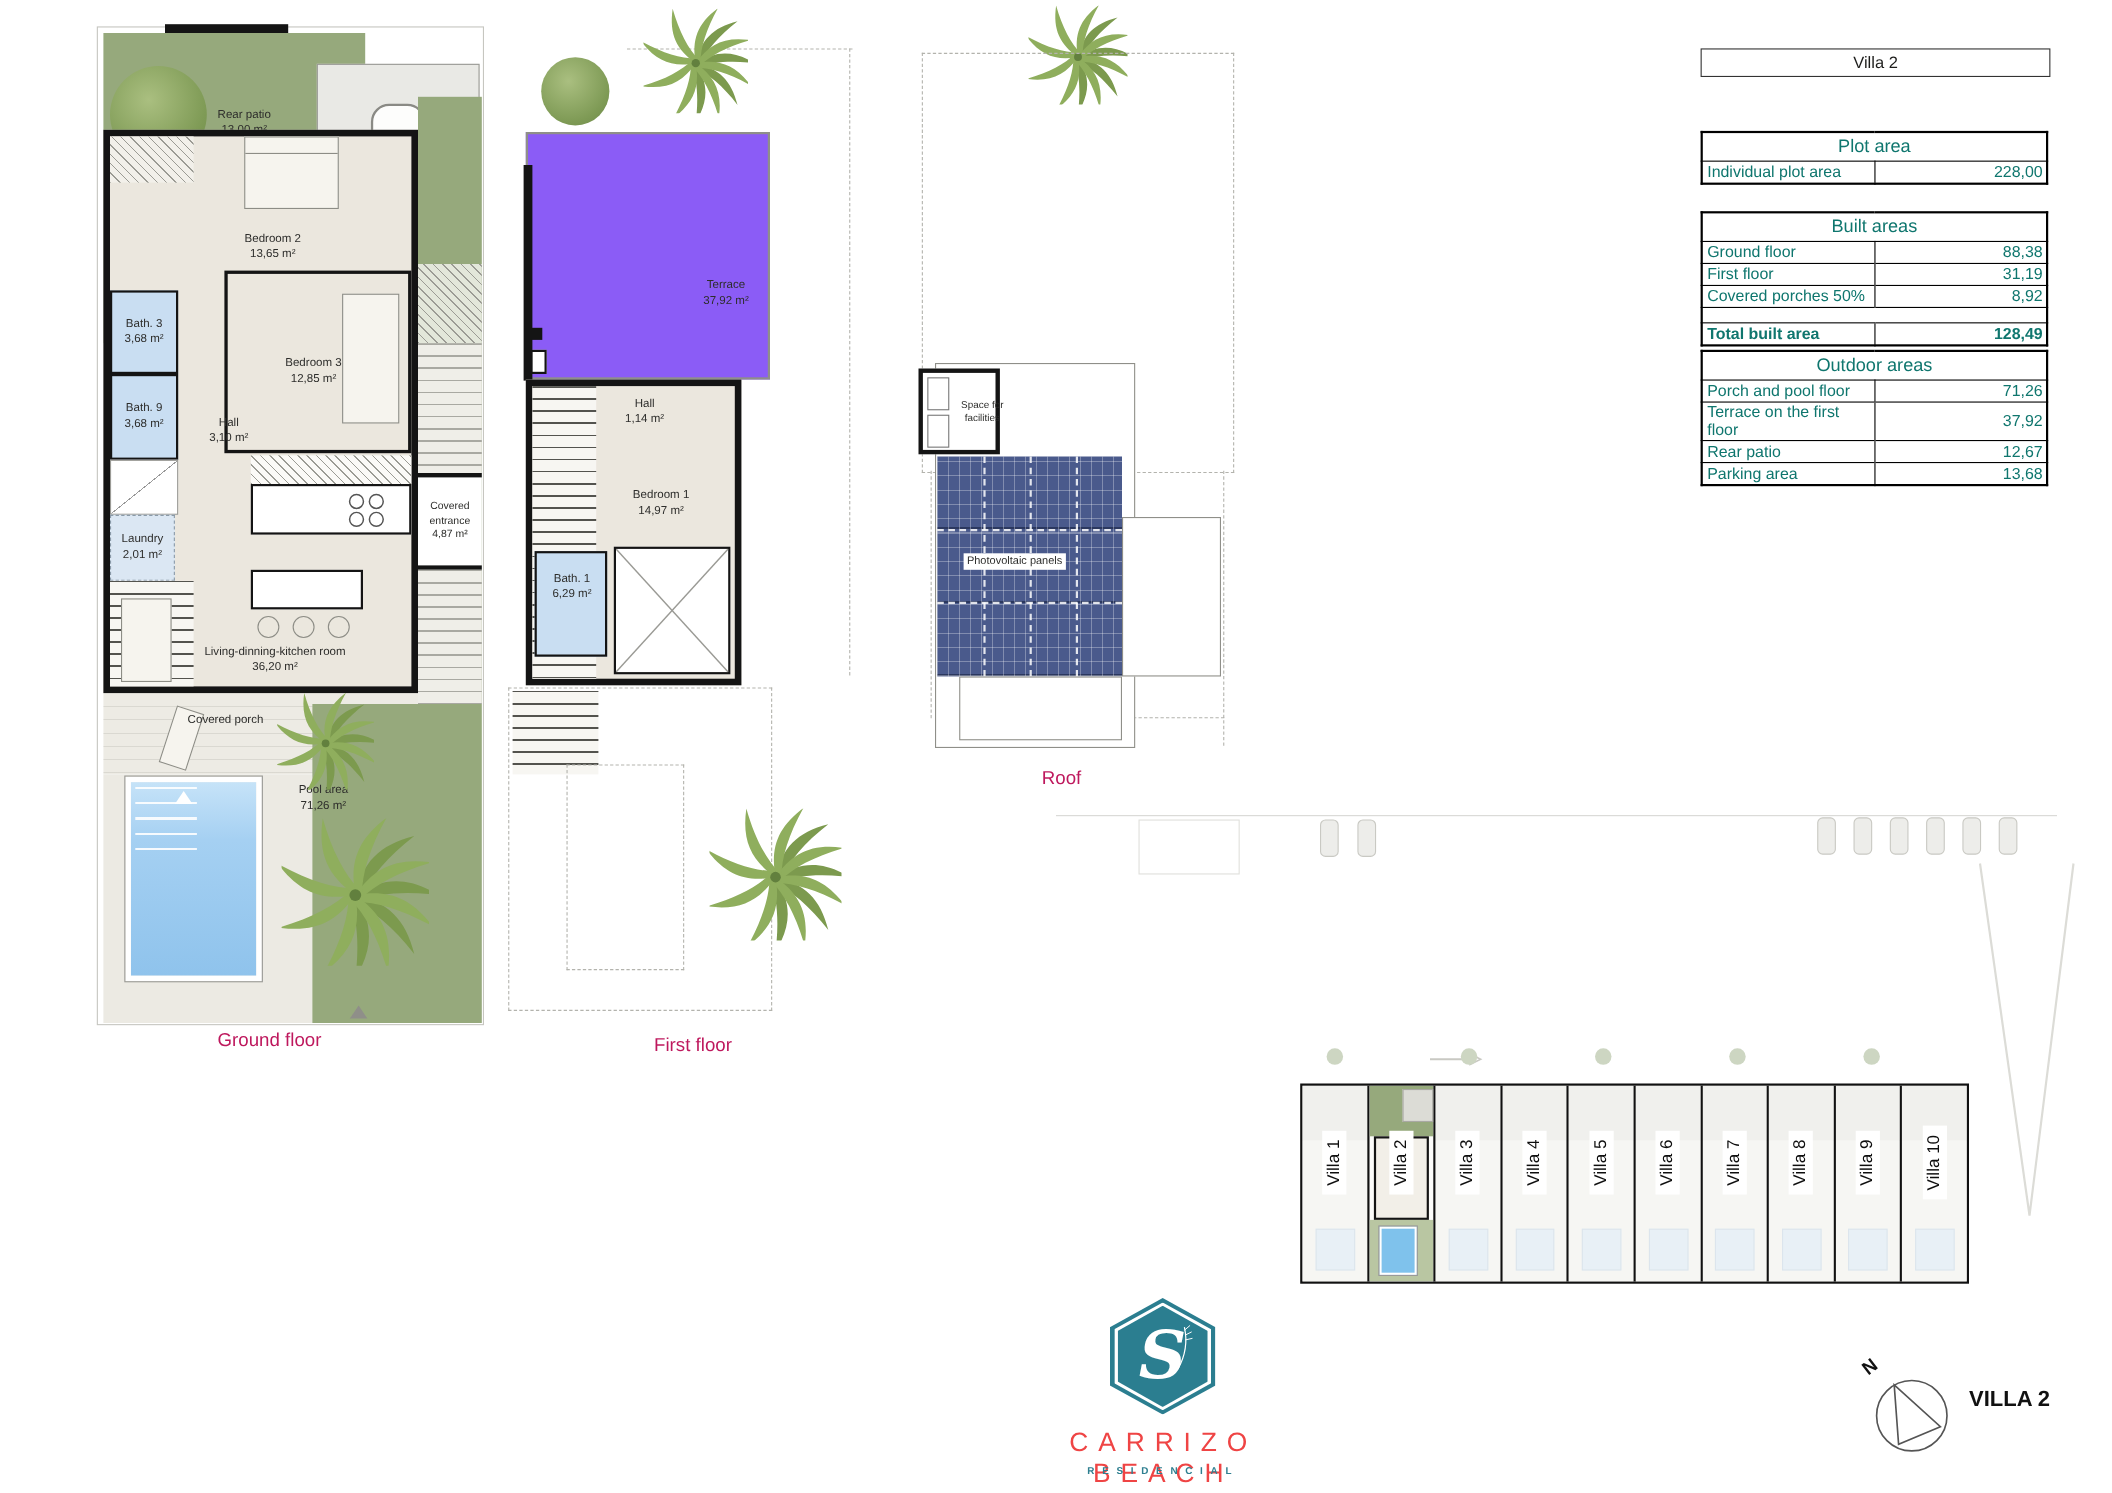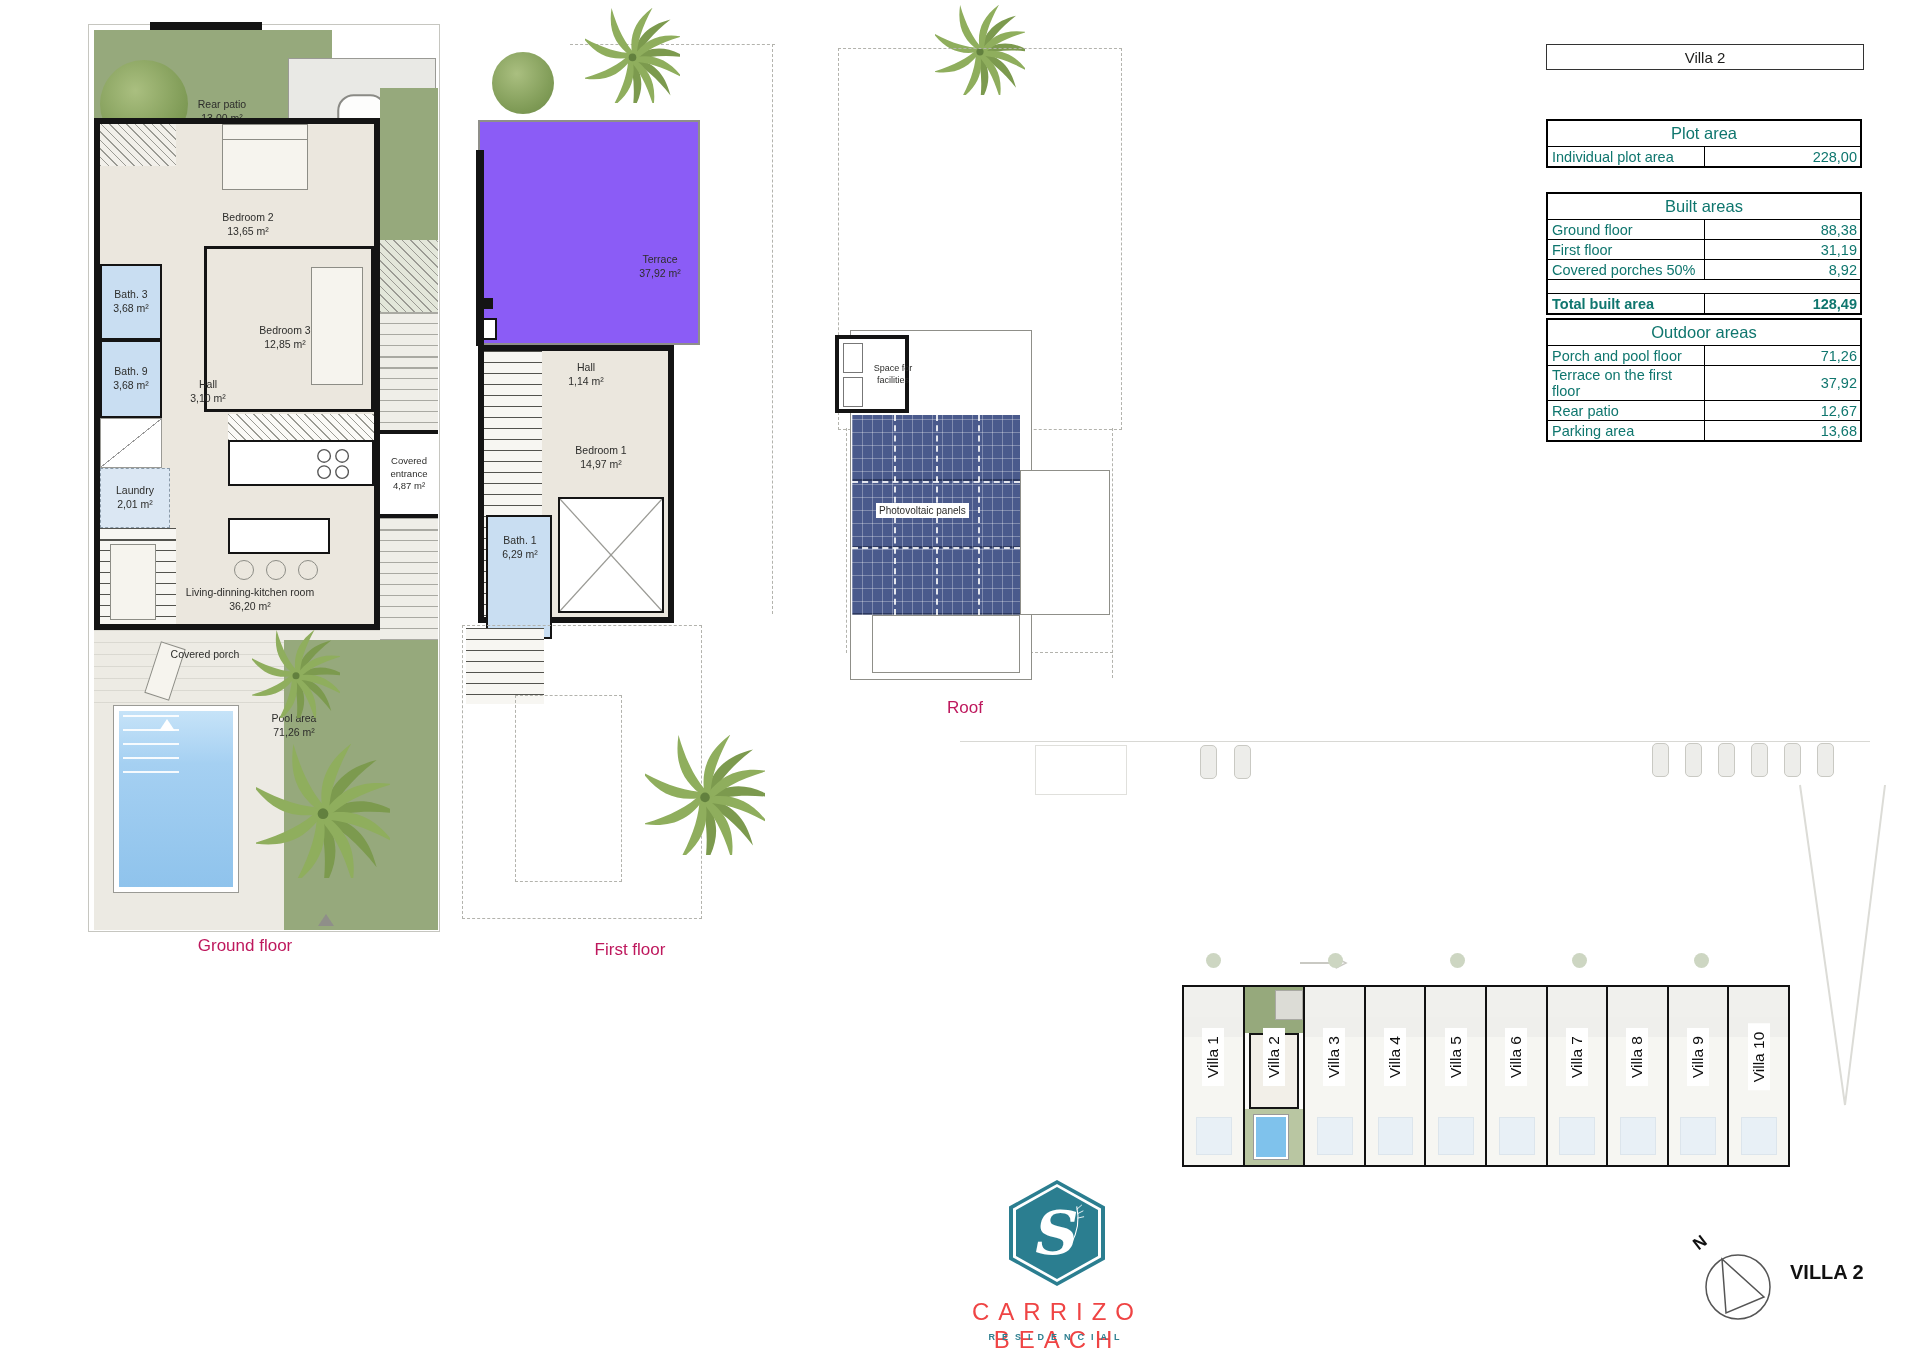--- a/index.html
+++ b/index.html
@@ -137,21 +137,21 @@
 
       <div class="abs bath wall2 rl" style="left:0;top:140px;width:62px;height:76px;">
         <span>Bath. 3</span>
         <span>3,68 m²</span>
       </div>
       <div class="abs bath wall2 rl" style="left:0;top:216px;width:62px;height:78px;">
         <span>Bath. 9</span>
         <span>3,68 m²</span>
       </div>
       <div class="abs" style="left:0;top:294px;width:62px;height:50px;background:#ffffff linear-gradient(to bottom right,transparent 49.4%,#999 49.4%,#999 50.6%,transparent 50.6%);border:1px solid #9a9a95;box-sizing:border-box;"></div>
-      <div class="abs rl" style="left:0;top:344px;width:70px;height:60px;background:#dbe7f3;border:1.5px dashed #8a9aa8;box-sizing:border-box;">
+      <div class="abs rl" style="left:0;top:344px;width:59px;height:60px;background:#dbe7f3;border:1.5px dashed #8a9aa8;box-sizing:border-box;">
         <span>Laundry</span>
         <span>2,01 m²</span>
       </div>
       <div class="abs treads" style="left:0;top:404px;width:76px;height:96px;"></div>
 
       <div class="abs wall3" style="left:104px;top:122px;width:170px;height:166px;">
         <div class="abs furn" style="right:8px;top:18px;width:52px;height:118px;"></div>
         <div class="rl" style="left:18px;top:72px;width:120px;height:34px;align-items:center;">
           <span>Bedroom 3</span>
           <span>12,85 m²</span>
@@ -235,21 +235,21 @@
     <div class="abs house" style="left:28px;top:345px;width:196px;height:278px;">
       <div class="abs treads" style="left:0;top:0;width:58px;height:266px;"></div>
       <div class="rl" style="left:64px;top:8px;width:76px;height:32px;">
         <span>Hall</span>
         <span>1,14 m²</span>
       </div>
       <div class="rl" style="left:62px;top:90px;width:110px;height:34px;">
         <span>Bedroom 1</span>
         <span>14,97 m²</span>
       </div>
-      <div class="abs bath wall2" style="left:2px;top:164px;width:66px;height:124px;">
+      <div class="abs bath wall2" style="left:2px;top:150px;width:66px;height:96px;">
         <div class="rl" style="left:4px;top:14px;width:56px;height:34px;">
           <span>Bath. 1</span>
           <span>6,29 m²</span>
         </div>
       </div>
       <div class="abs" style="left:74px;top:146px;width:106px;height:116px;background:#fff;border:2.5px solid #141414;box-sizing:border-box;">
         <svg viewBox="0 0 100 100" preserveAspectRatio="none" style="width:100%;height:100%;">
           <line x1="0" y1="0" x2="100" y2="100" stroke="#9a9a95" stroke-width="1.2"></line>
           <line x1="100" y1="0" x2="0" y2="100" stroke="#9a9a95" stroke-width="1.2"></line>
         </svg>

